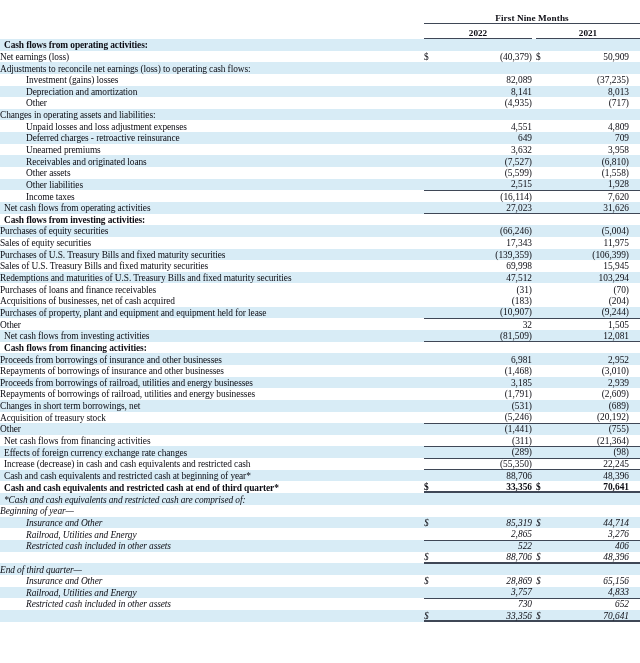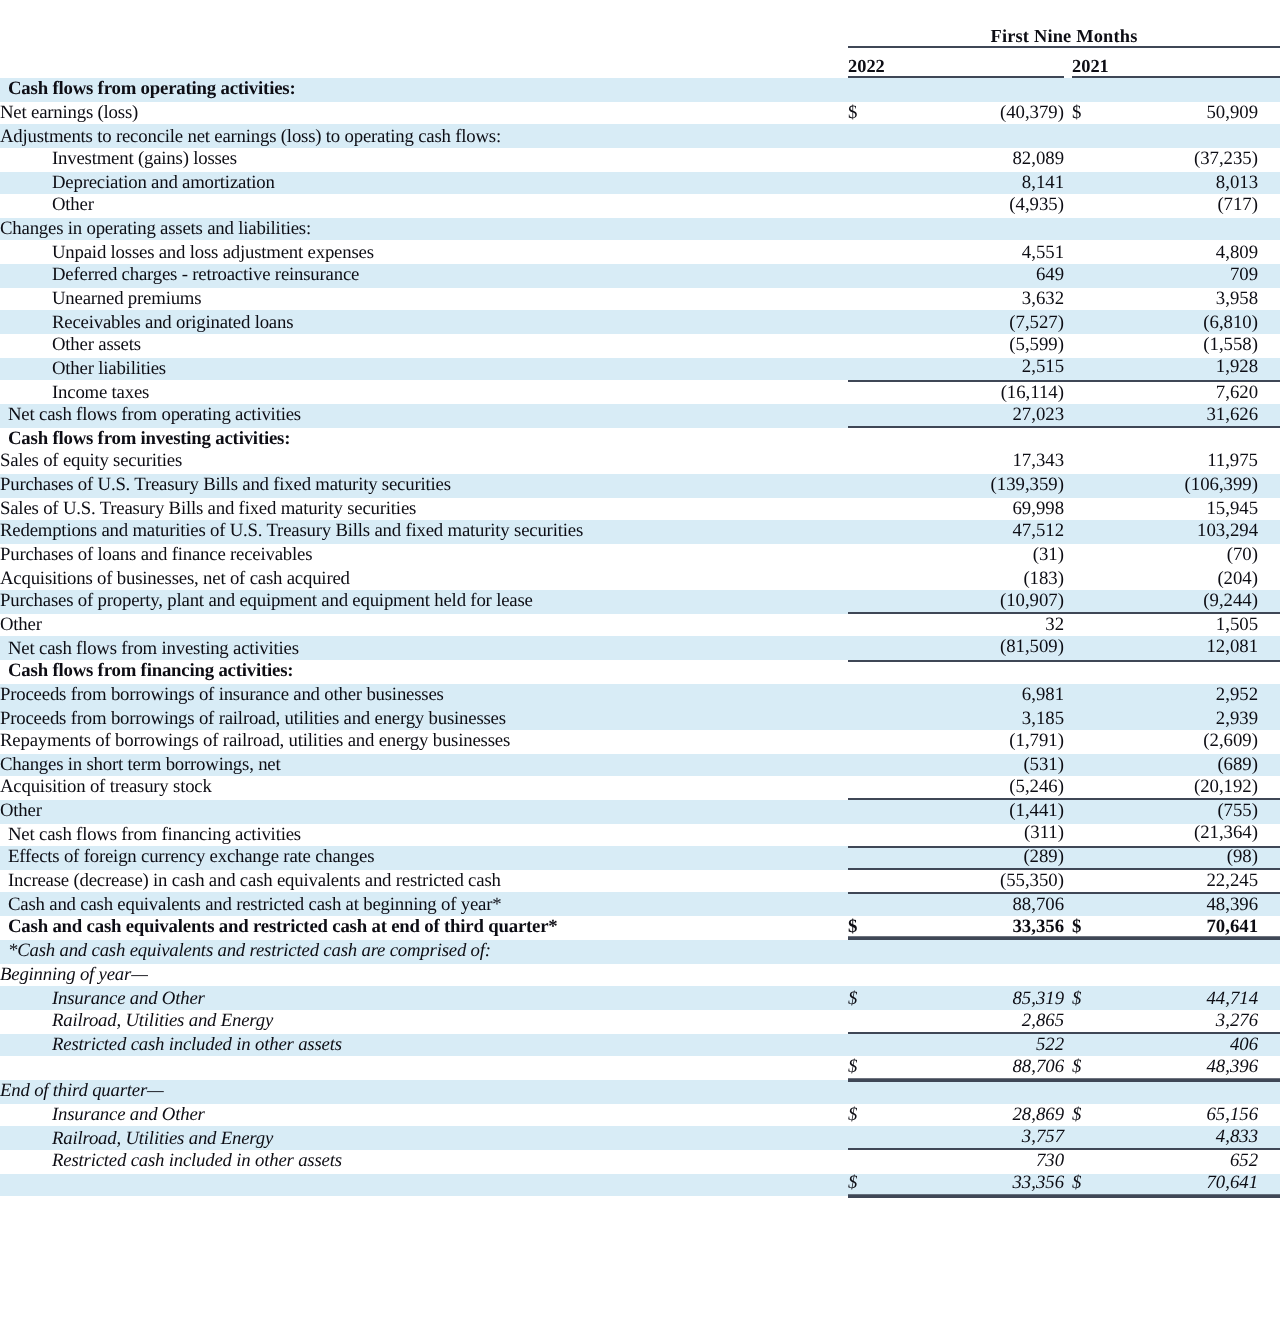--- a/index.html
+++ b/index.html
@@ -99,21 +99,21 @@
     font-size: 9.2px;
   }
   table.hdr td { padding: 0; height: 14px; vertical-align: bottom; }
   td.hdr-span {
     text-align: center;
     font-weight: bold;
     border-bottom: 0.9px solid #3f4756;
     letter-spacing: 0.01em;
   }
   td.hdr-year {
-    text-align: left;
+    text-align: center;
     font-weight: bold;
     border-bottom: 0.9px solid #3f4756;
     padding-bottom: 1px;
   }
   td.hdr-pad { border: 0; }
 </style>
 </head>
 <body>
 
 <div class="sheet">
@@ -276,20 +276,28 @@
           <td class="num last rule-bottom">31,626</td>
         </tr>
         <tr class="white">
           <td class="label i0 bold">Cash flows from investing activities:</td>
           <td class="cur bold"></td>
           <td class="num bold"></td>
           <td class=""></td>
           <td class="cur bold"></td>
           <td class="num last bold"></td>
         </tr>
+        <tr class="band">
+          <td class="label i1">Purchases of equity securities</td>
+          <td class="cur"></td>
+          <td class="num">(66,246)</td>
+          <td class=""></td>
+          <td class="cur"></td>
+          <td class="num last">(5,004)</td>
+        </tr>
         <tr class="white">
           <td class="label i1">Sales of equity securities</td>
           <td class="cur"></td>
           <td class="num">17,343</td>
           <td class=""></td>
           <td class="cur"></td>
           <td class="num last">11,975</td>
         </tr>
         <tr class="band">
           <td class="label i1">Purchases of U.S. Treasury Bills and fixed maturity securities</td>
@@ -363,20 +371,28 @@
           <td class="cur bold"></td>
           <td class="num last bold"></td>
         </tr>
         <tr class="band">
           <td class="label i1">Proceeds from borrowings of insurance and other businesses</td>
           <td class="cur"></td>
           <td class="num">6,981</td>
           <td class=""></td>
           <td class="cur"></td>
           <td class="num last">2,952</td>
+        </tr>
+        <tr class="white">
+          <td class="label i1">Repayments of borrowings of insurance and other businesses</td>
+          <td class="cur"></td>
+          <td class="num">(1,468)</td>
+          <td class=""></td>
+          <td class="cur"></td>
+          <td class="num last">(3,010)</td>
         </tr>
         <tr class="band">
           <td class="label i1">Proceeds from borrowings of railroad, utilities and energy businesses</td>
           <td class="cur"></td>
           <td class="num">3,185</td>
           <td class=""></td>
           <td class="cur"></td>
           <td class="num last">2,939</td>
         </tr>
         <tr class="white">

